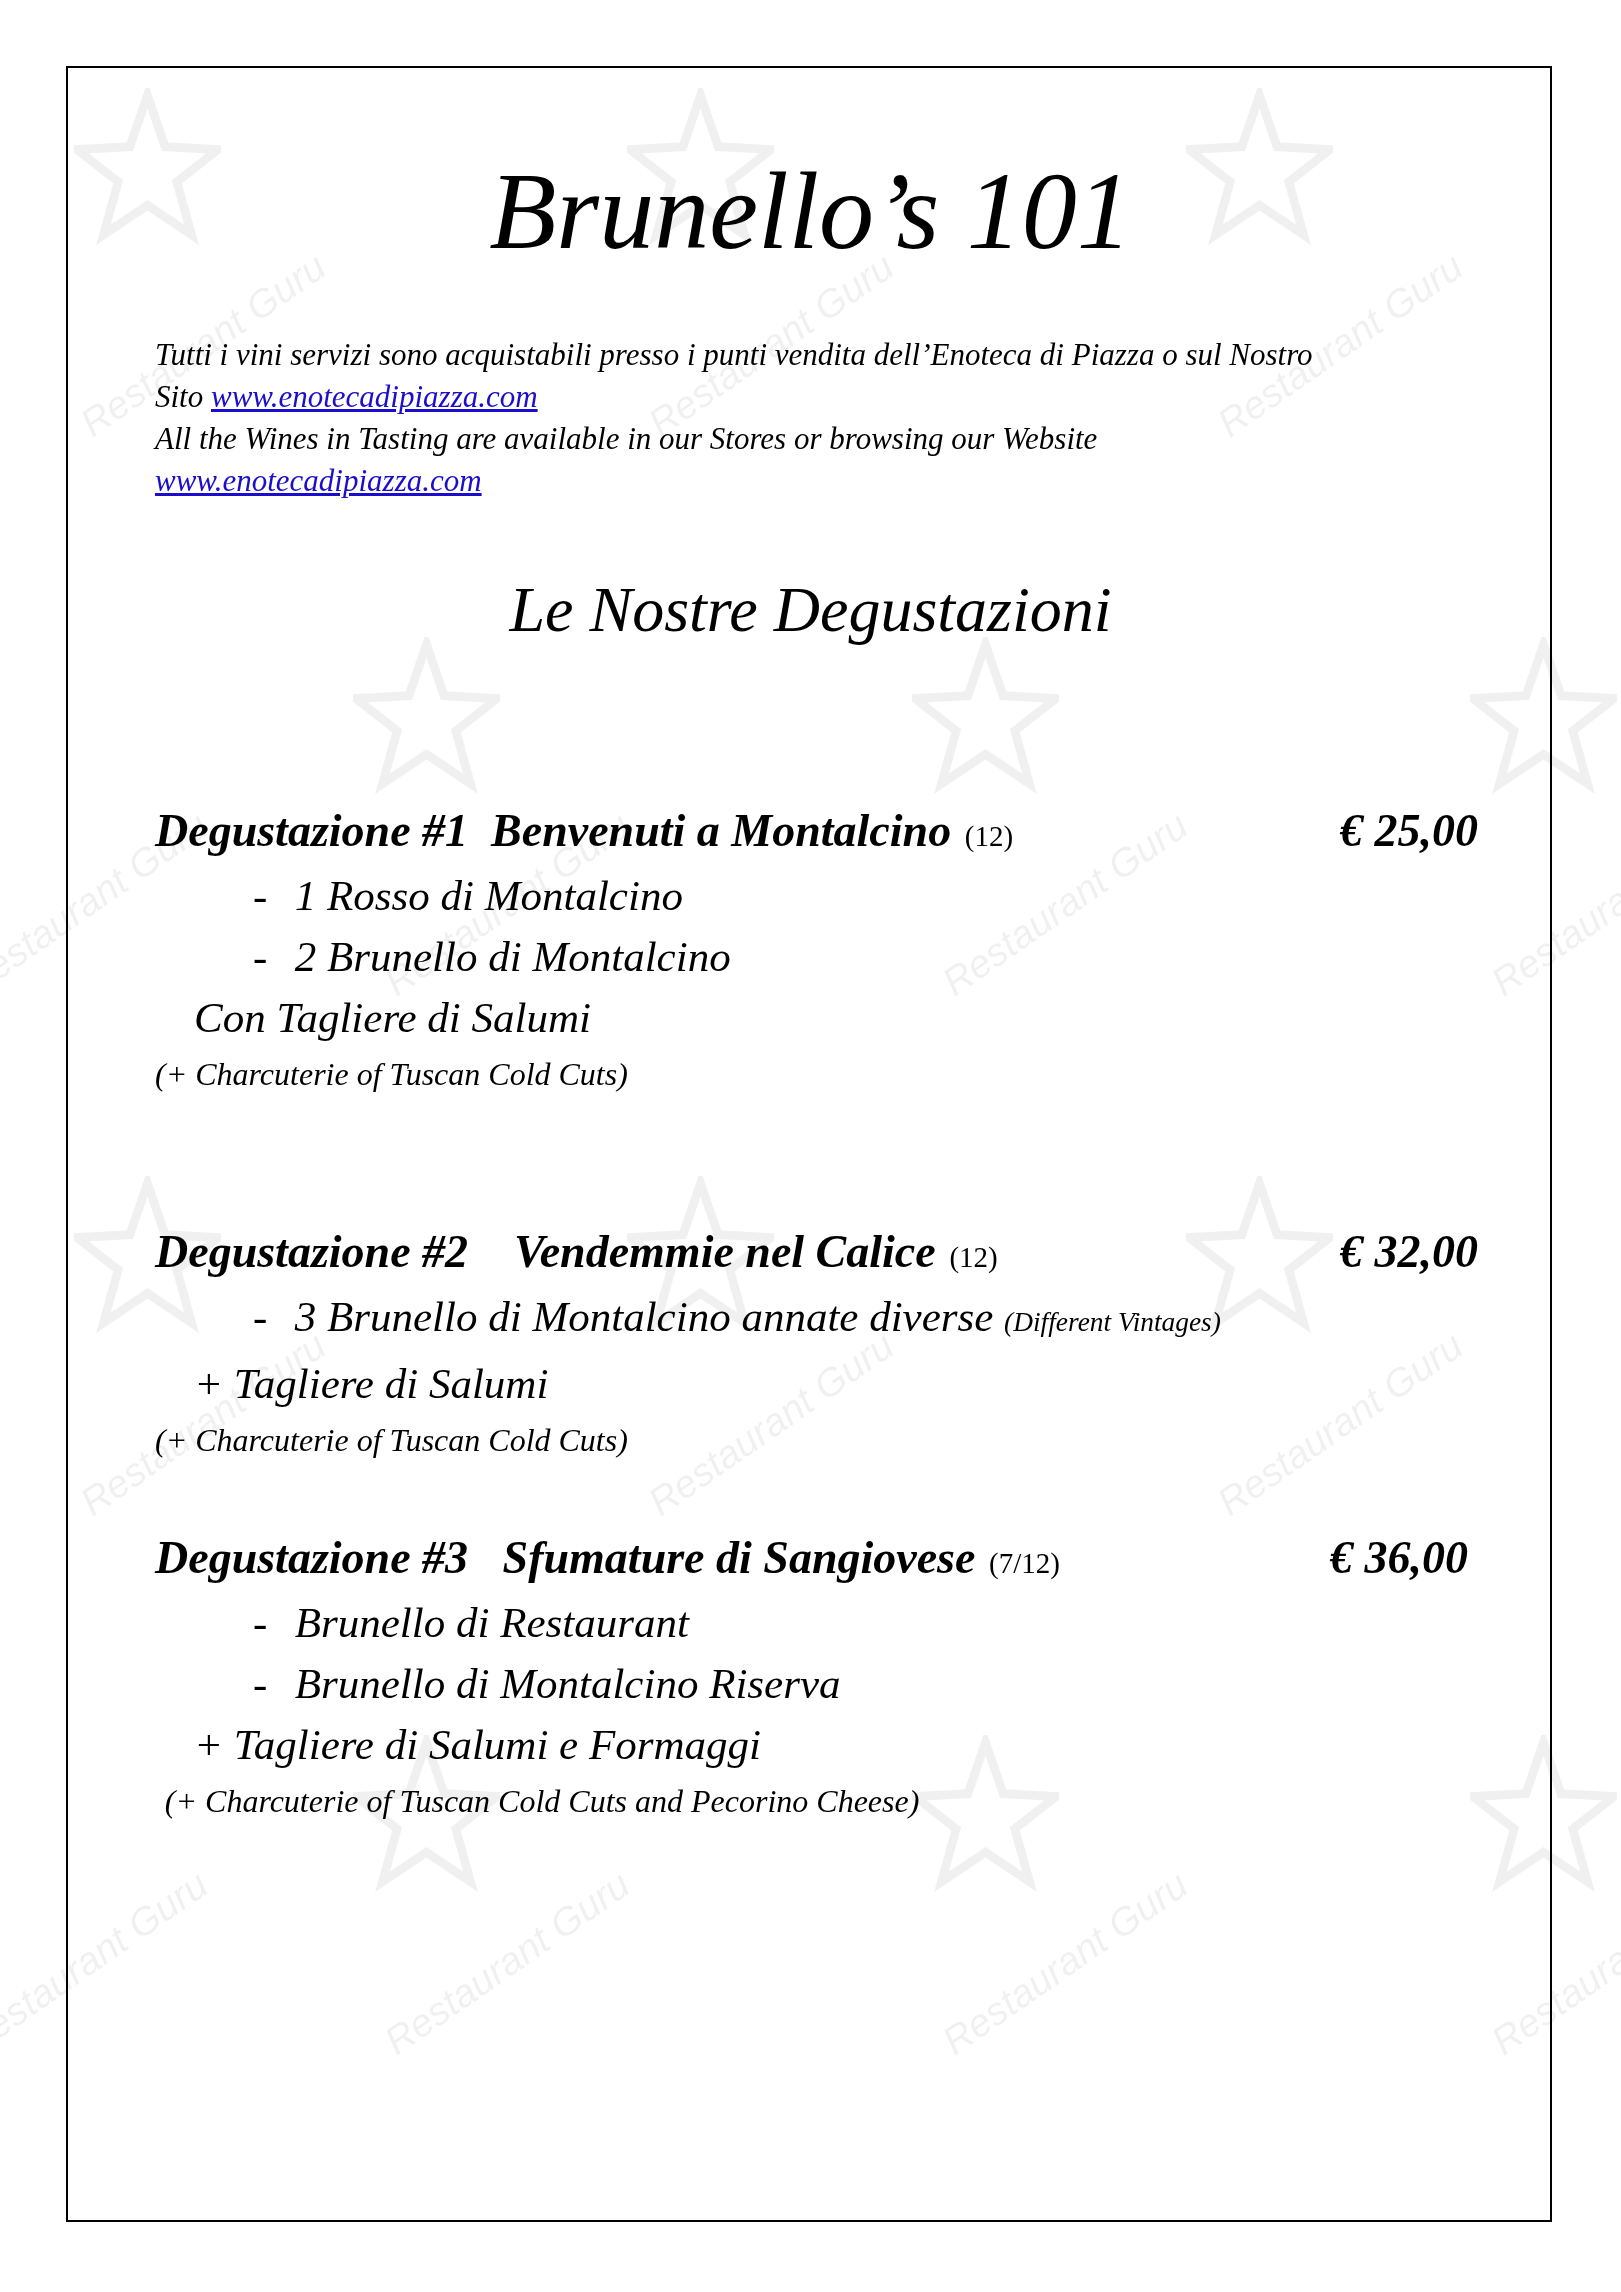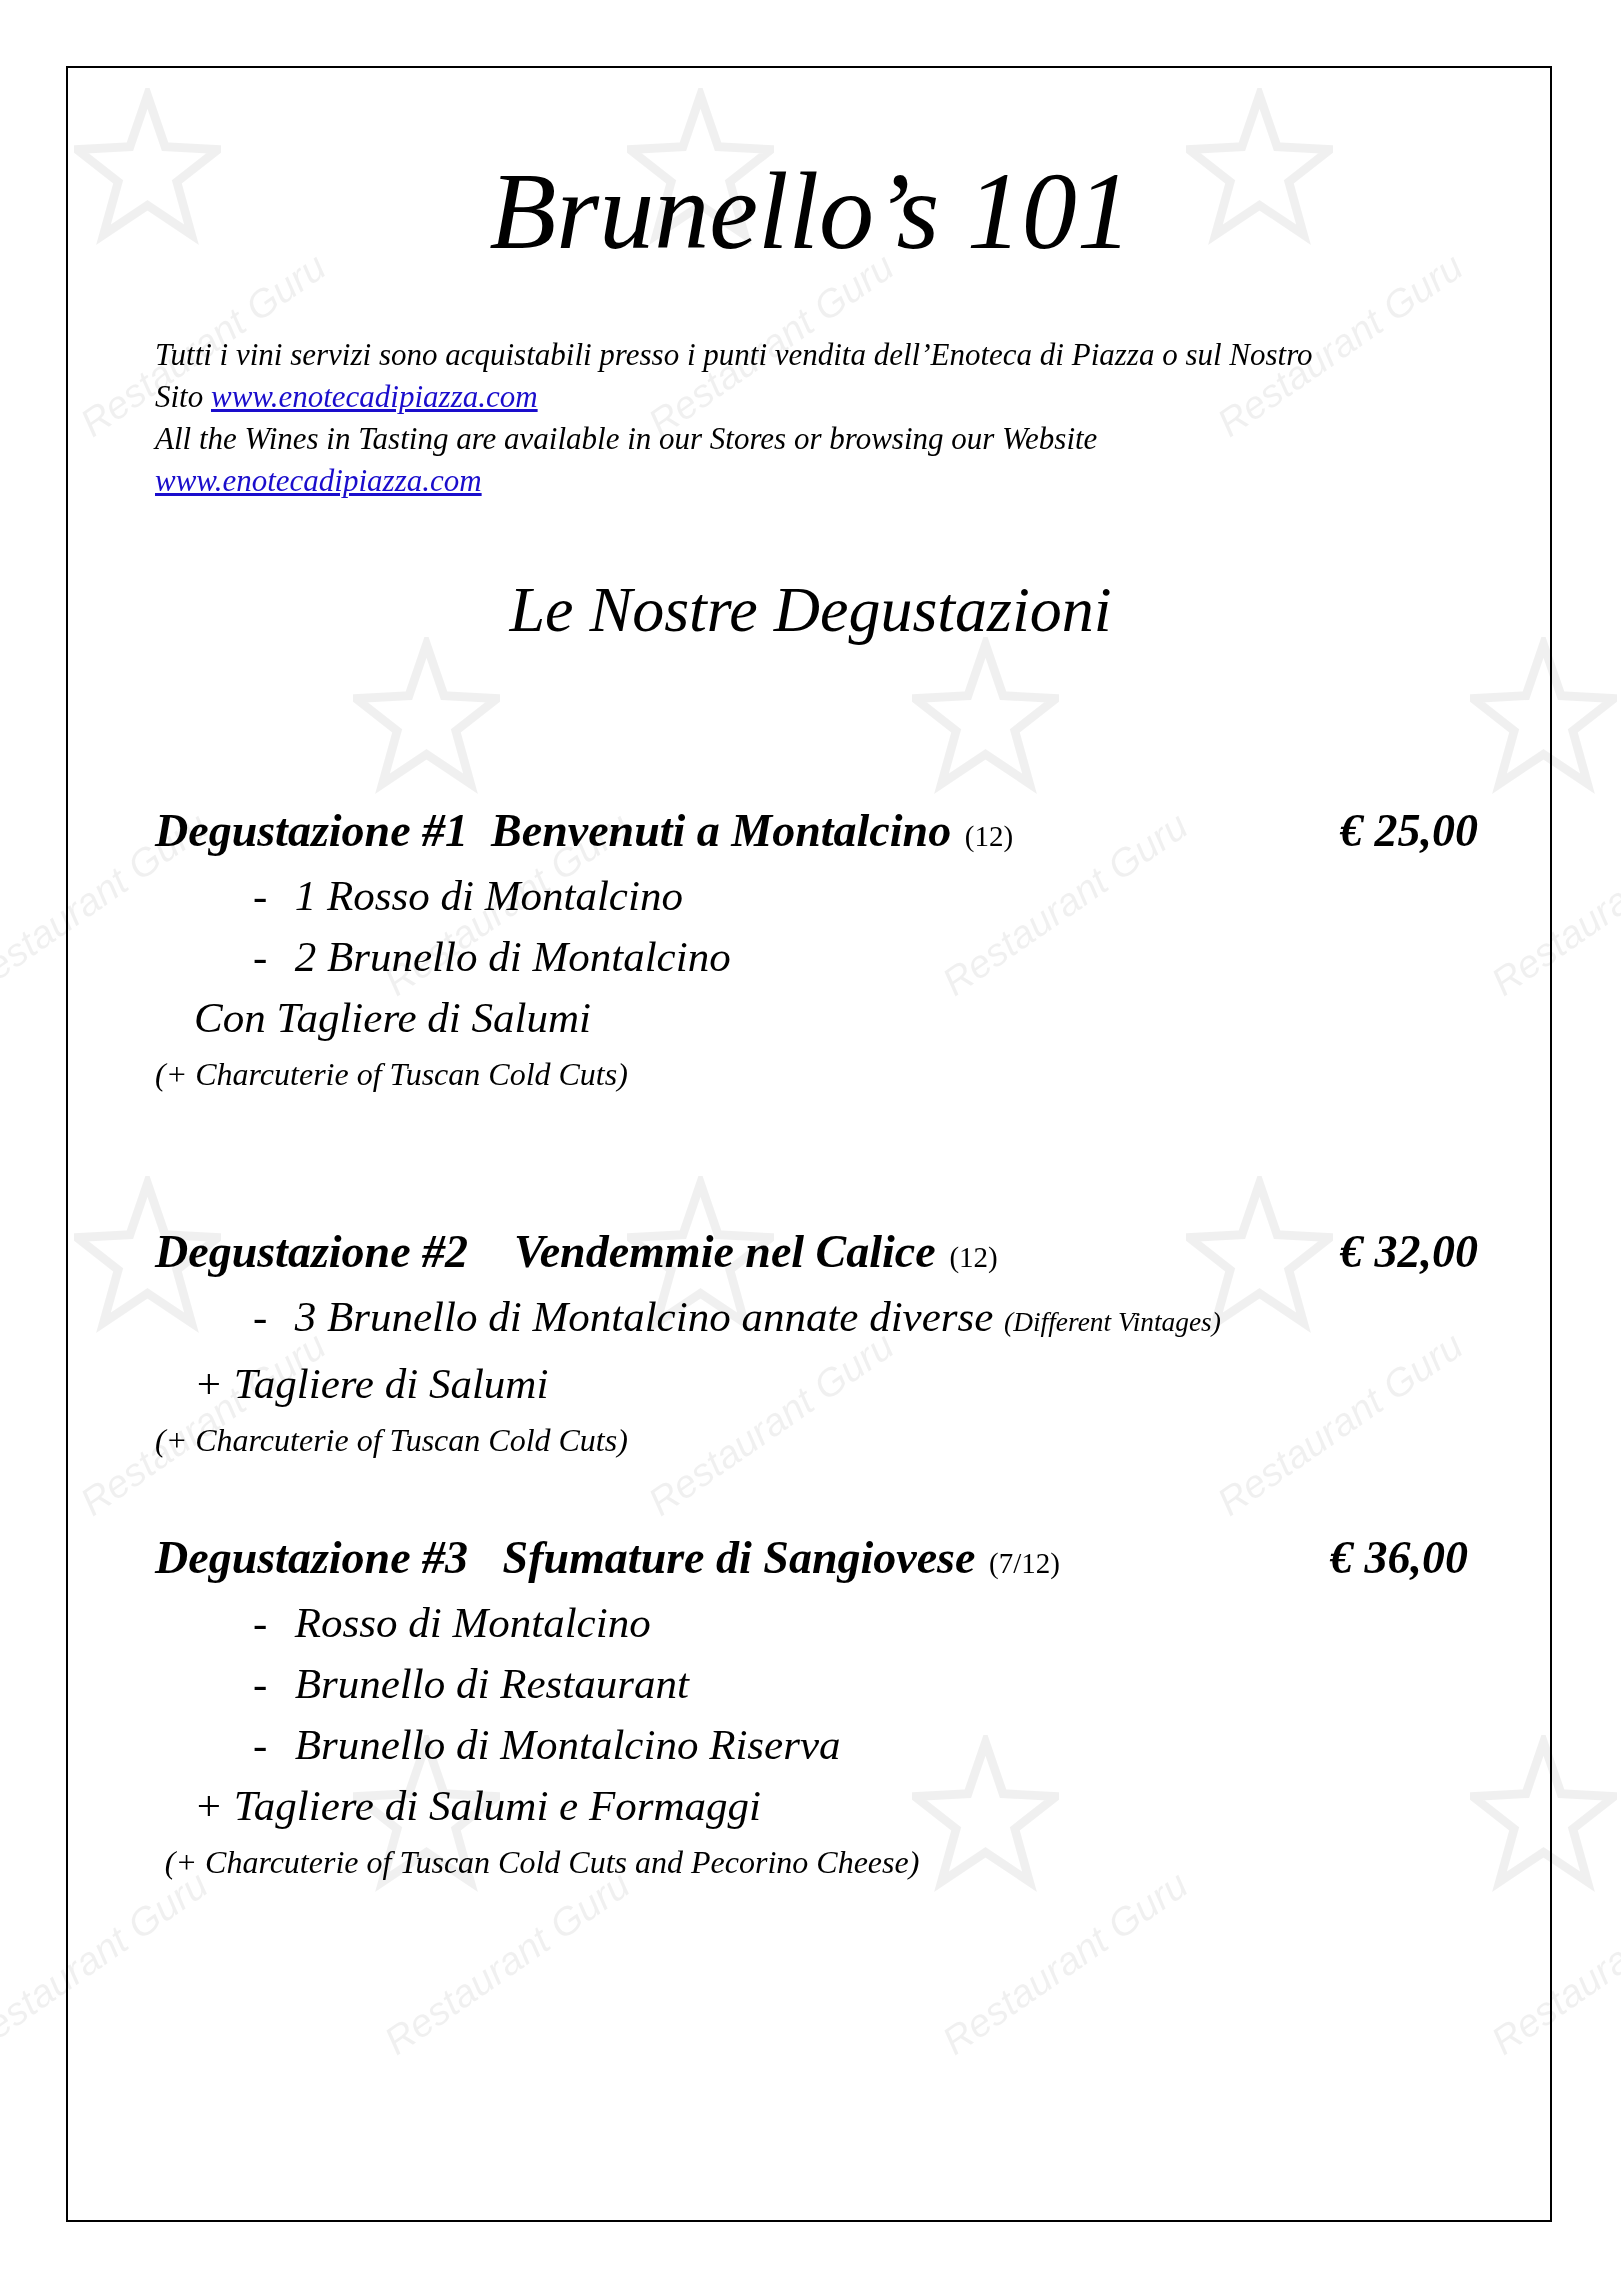--- a/index.html
+++ b/index.html
@@ -119,19 +119,18 @@
   <div class="item"><span class="dash">-</span><span>3 Brunello di Montalcino annate diverse</span> <span class="small">(Different Vintages)</span></div>
   <div class="extra">+ Tagliere di Salumi</div>
   <div class="extra-en">(+ Charcuterie of Tuscan Cold Cuts)</div>
 </div>
 
 <div class="section" style="top:1531px;width:1313px;">
   <div class="head">
     <span class="name"><span>Degustazione #3   Sfumature di Sangiovese</span><span class="note">(7/12)</span></span>
     <span class="price">€ 36,00</span>
   </div>
-  <div class="item"><span class="dash">-</span><span>Rosso di Montalcino</span></div>
   <div class="item"><span class="dash">-</span><span>Brunello di Restaurant</span></div>
   <div class="item"><span class="dash">-</span><span>Brunello di Montalcino Riserva</span></div>
   <div class="extra">+ Tagliere di Salumi e Formaggi</div>
   <div class="extra-en" style="padding-left:9.8px;">(+ Charcuterie of Tuscan Cold Cuts and Pecorino Cheese)</div>
 </div>
 
 
 </body></html>

